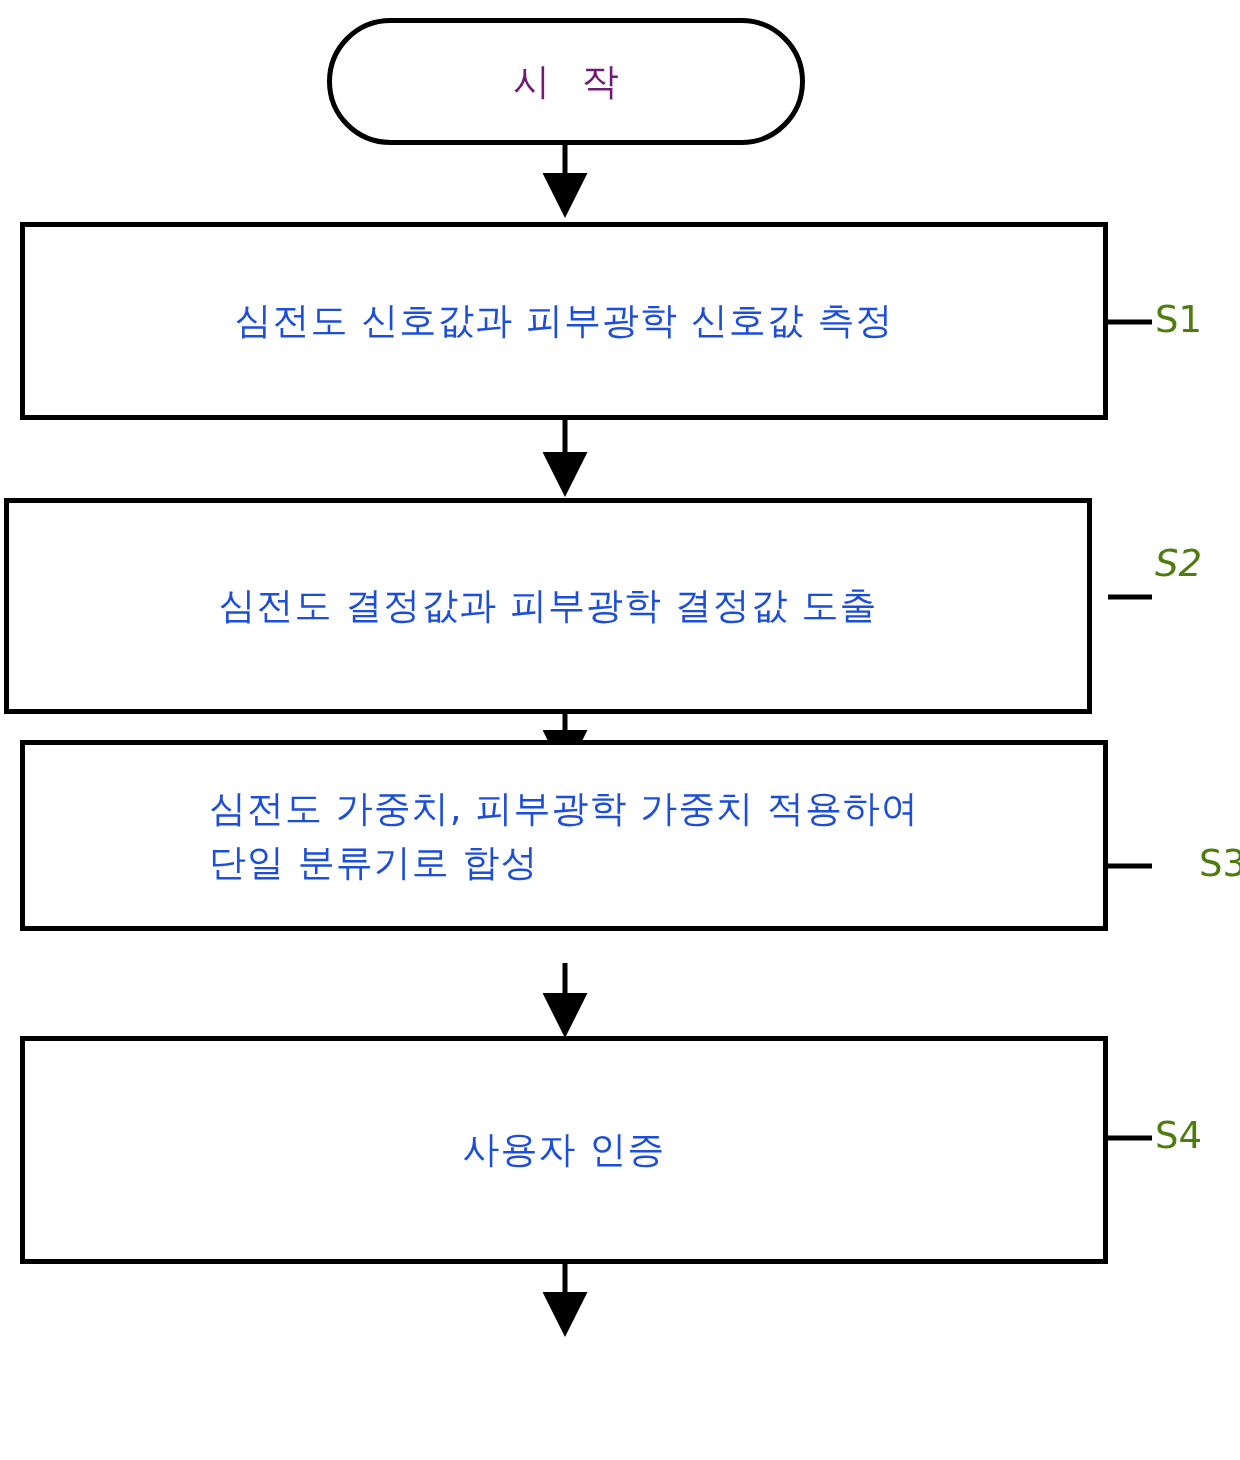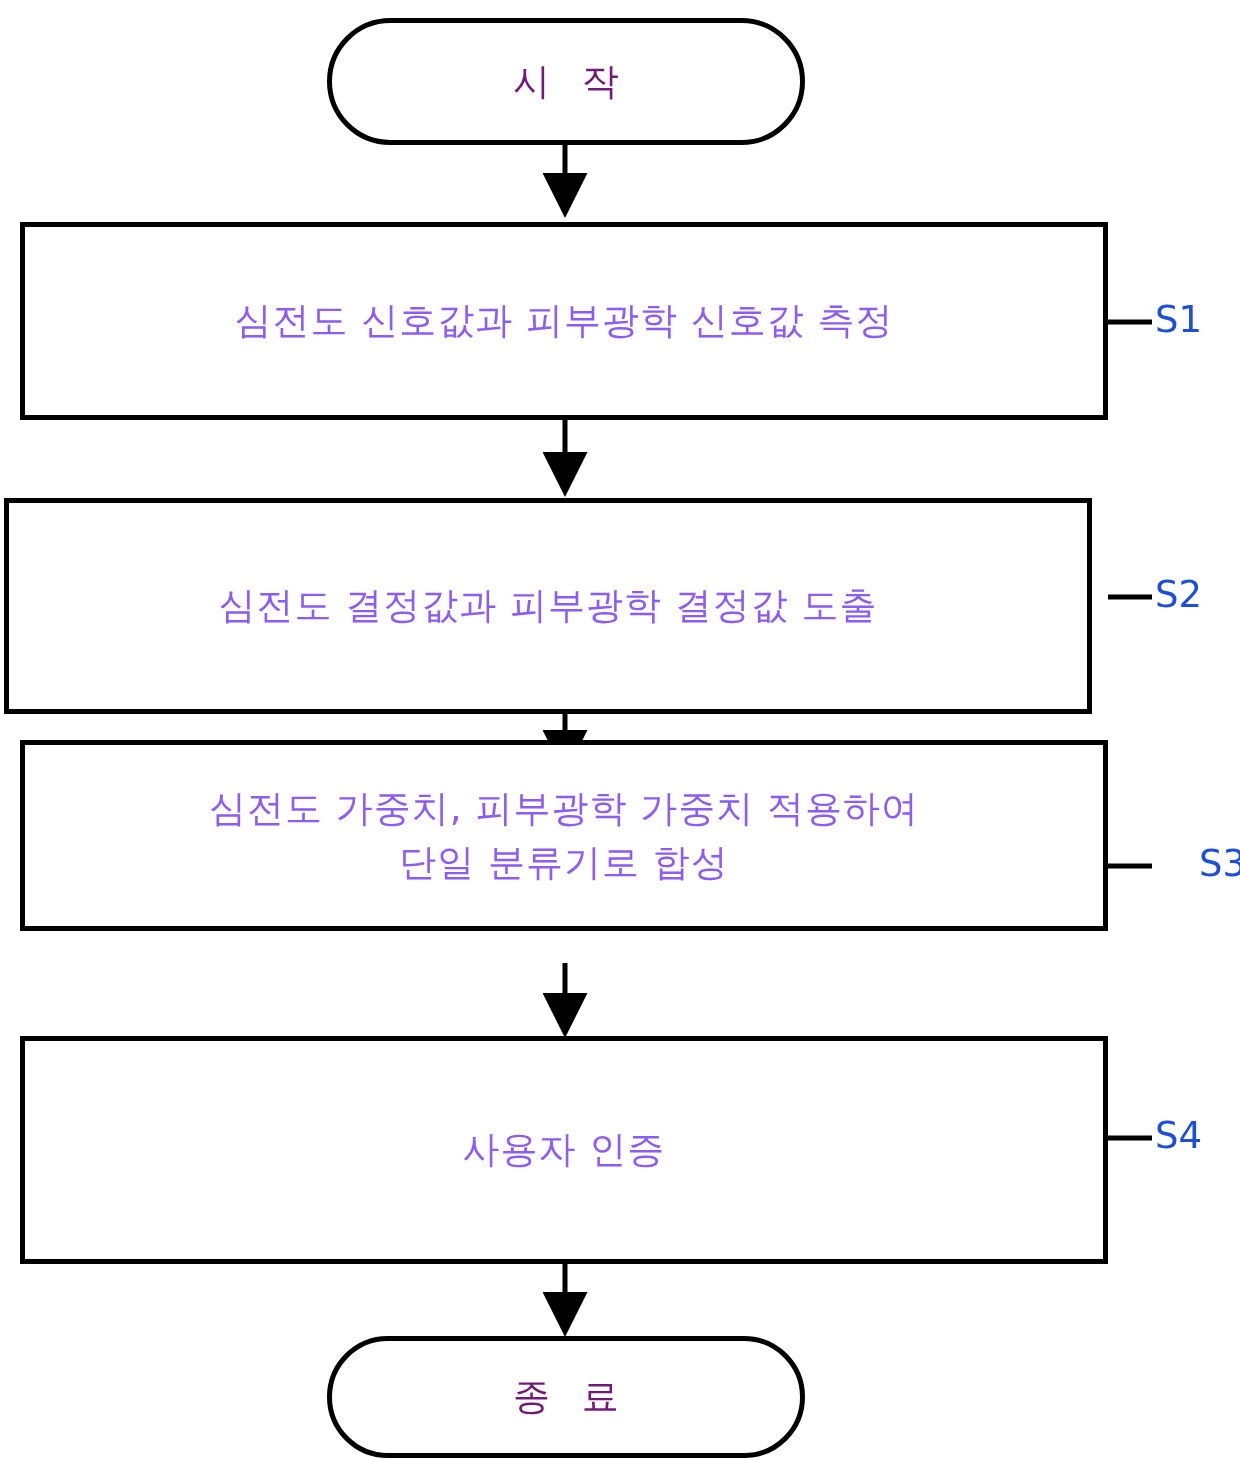--- a/index.html
+++ b/index.html
@@ -42,32 +42,32 @@
     position: absolute;
     border: 5px solid #000000;
     background: #ffffff;
     display: flex;
     align-items: center;
     justify-content: center;
     box-sizing: border-box;
   }
   .process .node-label {
     font-size: 37px;
-    color: #8b5cf6;
-    text-align: center;
+    color: #1d4ed8;
+    text-align: left;
     line-height: 1.45;
     white-space: pre-line;
     letter-spacing: 1px;
   }
 
   
   .step-tag {
     position: absolute;
     font-size: 37px;
-    color: #1d4ed8;
+    color: #4d7c0f;
     white-space: nowrap;
     letter-spacing: 0px;
   }
 
   
   .connector {
     position: absolute;
     left: 0;
     top: 0;
     width: 1240px;
@@ -108,36 +108,33 @@
   <div class="process" style="left:20px; top:222px; width:1088px; height:198px;">
     <span class="node-label">심전도 신호값과 피부광학 신호값 측정</span>
   </div>
   <div class="step-tag" style="left:1155px; top:298px;">
     <span>S1</span>
   </div>
 
   <div class="process" style="left:4px; top:498px; width:1088px; height:216px;">
     <span class="node-label">심전도 결정값과 피부광학 결정값 도출</span>
   </div>
-  <div class="step-tag" style="left:1155px; top:573px;">
+  <div class="step-tag" style="left:1155px; top:542px;font-style:italic;">
     <span>S2</span>
   </div>
 
   <div class="process" style="left:20px; top:740px; width:1088px; height:191px;">
     <span class="node-label">심전도 가중치, 피부광학 가중치 적용하여
 단일 분류기로 합성</span>
   </div>
   <div class="step-tag" style="left:1155px; top:842px;margin-left:44px;">
     <span>S3</span>
   </div>
 
   <div class="process" style="left:20px; top:1036px; width:1088px; height:228px;">
     <span class="node-label">사용자 인증</span>
   </div>
   <div class="step-tag" style="left:1155px; top:1114px;">
     <span>S4</span>
   </div>
 
-  <div class="terminator" style="left:327px; top:1336px; width:478px; height:122px;">
-    <span class="node-label">종  료</span>
-  </div>
 
 </div>
 
 </body></html>

